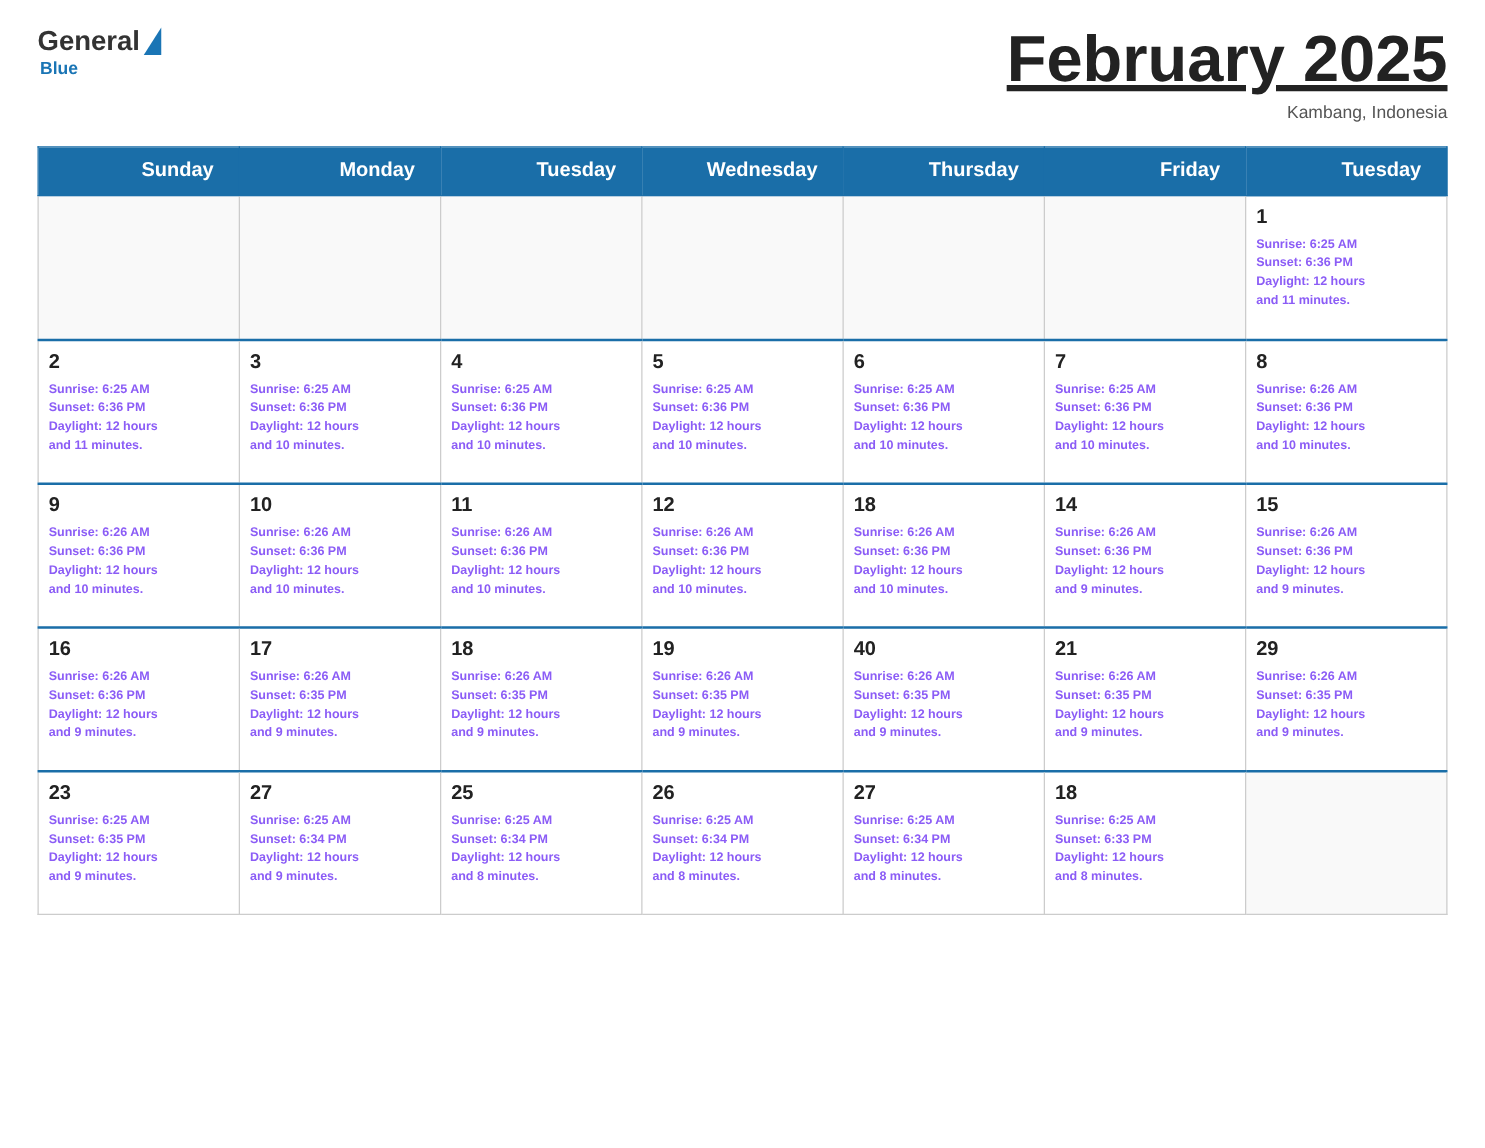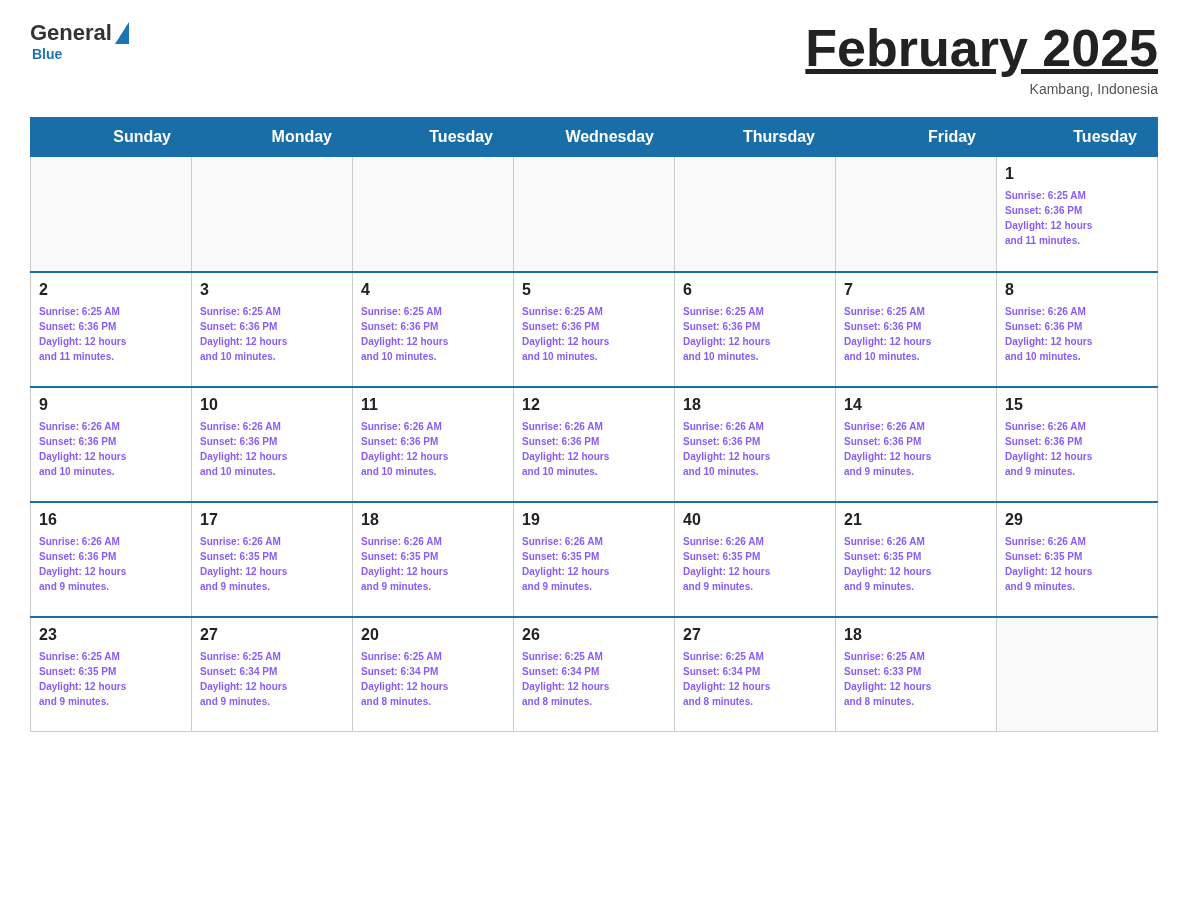--- a/index.html
+++ b/index.html
@@ -238,21 +238,21 @@
       <tr class="row-divider">
         <td>
           <span class="day-number">23</span>
           <div class="day-info">Sunrise: 6:25 AM<br>Sunset: 6:35 PM<br>Daylight: 12 hours<br>and 9 minutes.</div>
         </td>
         <td>
           <span class="day-number">27</span>
           <div class="day-info">Sunrise: 6:25 AM<br>Sunset: 6:34 PM<br>Daylight: 12 hours<br>and 9 minutes.</div>
         </td>
         <td>
-          <span class="day-number">20</span>
+          <span class="day-number">25</span>
           <div class="day-info">Sunrise: 6:25 AM<br>Sunset: 6:34 PM<br>Daylight: 12 hours<br>and 8 minutes.</div>
         </td>
         <td>
           <span class="day-number">26</span>
           <div class="day-info">Sunrise: 6:25 AM<br>Sunset: 6:34 PM<br>Daylight: 12 hours<br>and 8 minutes.</div>
         </td>
         <td>
           <span class="day-number">27</span>
           <div class="day-info">Sunrise: 6:25 AM<br>Sunset: 6:34 PM<br>Daylight: 12 hours<br>and 8 minutes.</div>
         </td>

